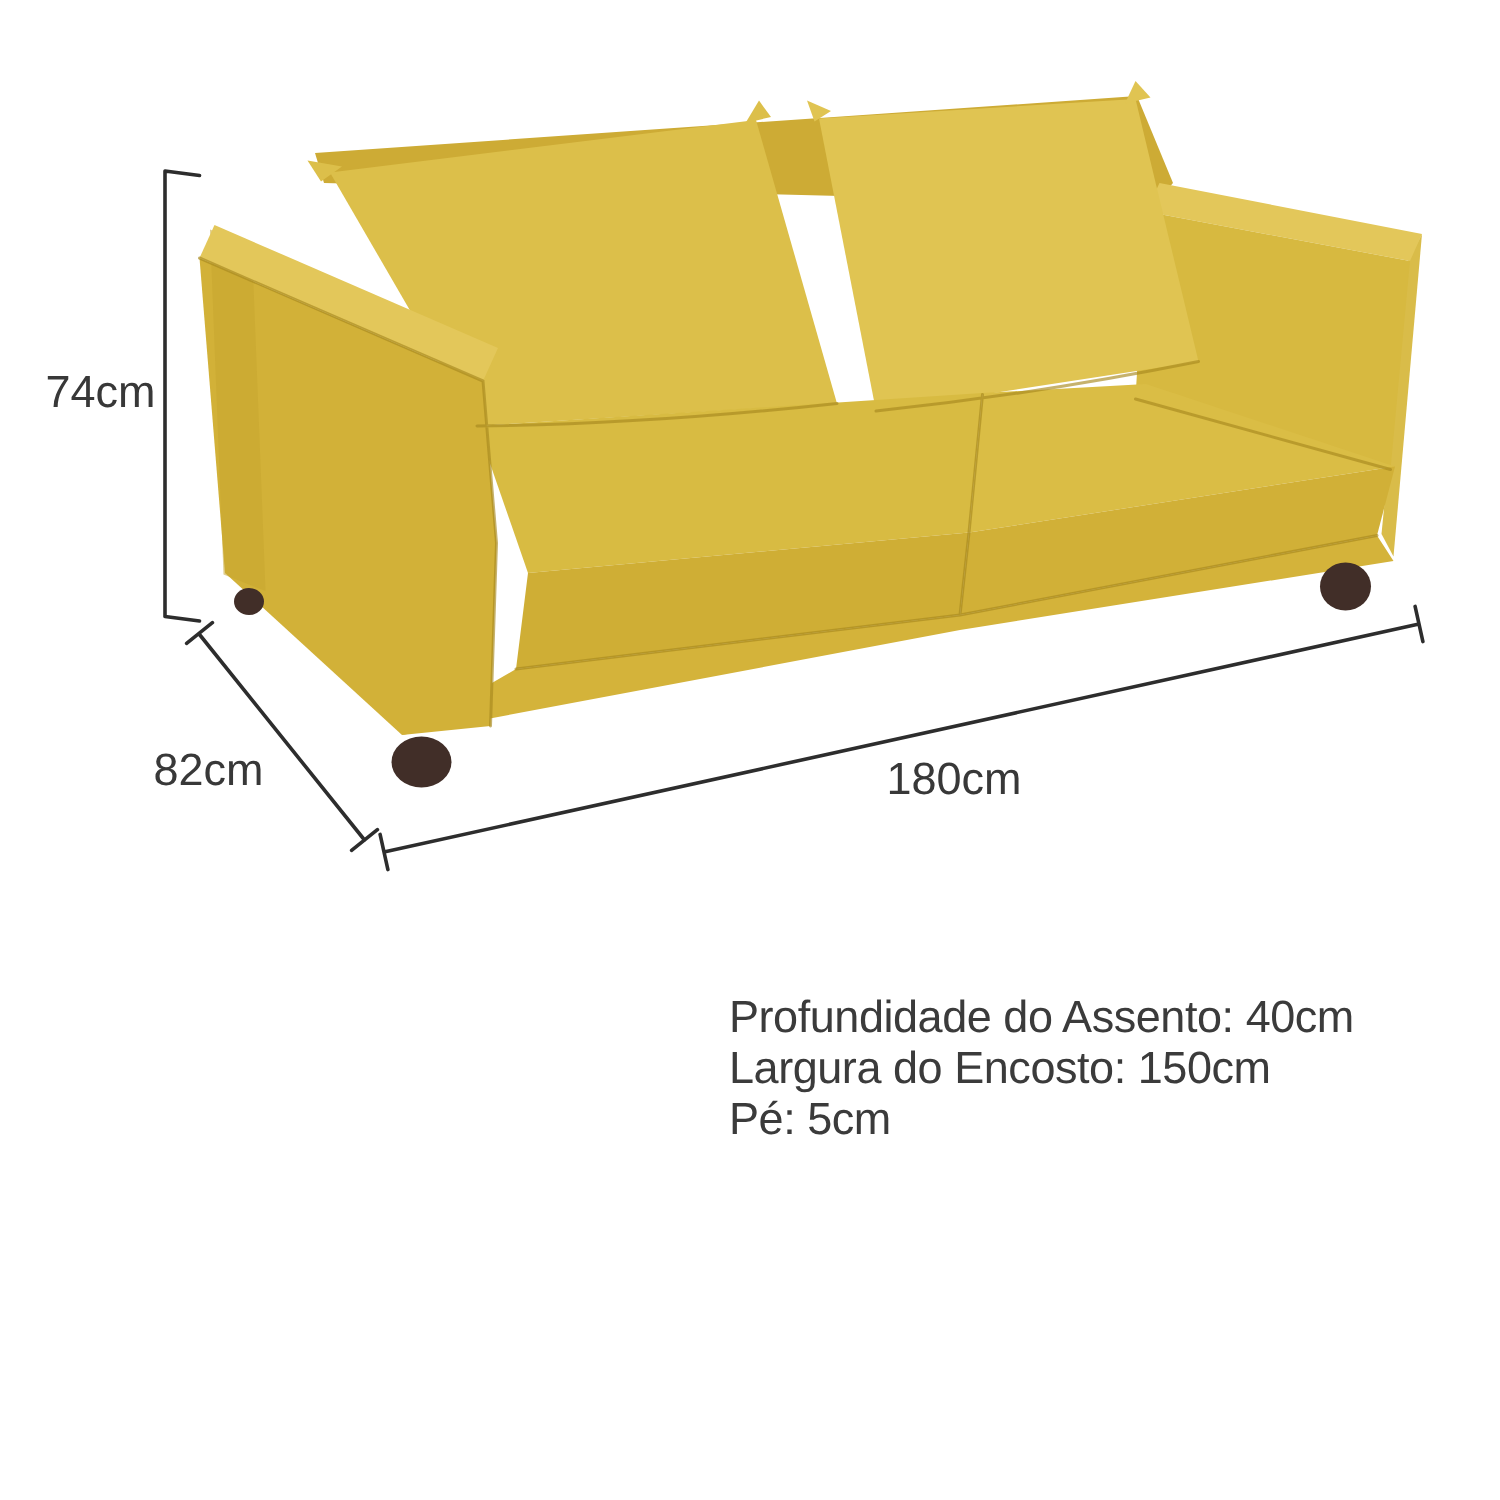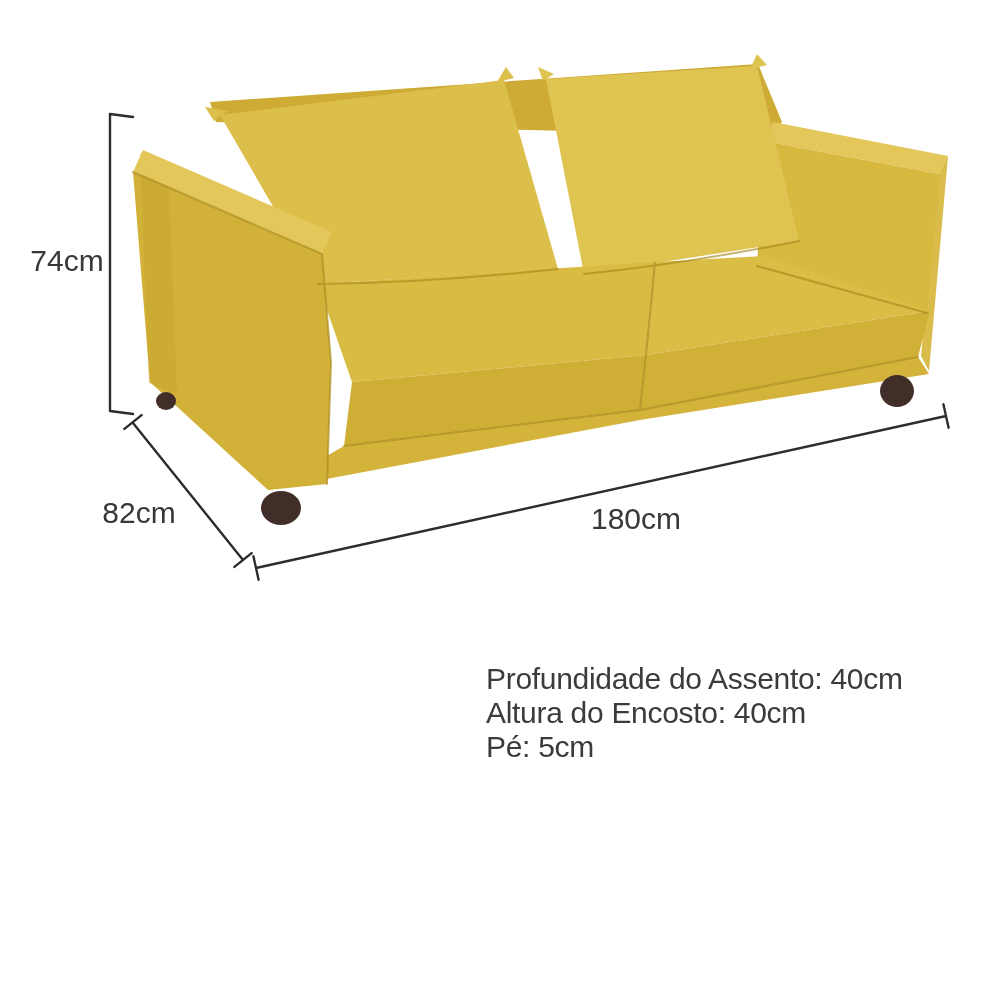--- a/index.html
+++ b/index.html
@@ -97,17 +97,17 @@
       <g>
         <path class="dim-line" d="M256,546 L946,394 M258.6,557.7 L253.4,534.3 M948.6,405.7 L943.4,382.3"></path>
       </g>
       <text class="dim-label" x="636" y="507">180cm</text>
     </g>
   </svg>
 
 
   <div class="spec-col spec-col-right">
     <div>Profundidade do Assento: 40cm</div>
-    <div>Altura do Encosto: 40cm</div>
+    <div>Largura do Encosto: 150cm</div>
     <div>Pé: 5cm</div>
   </div>
 
 </div>
 
 </body></html>

